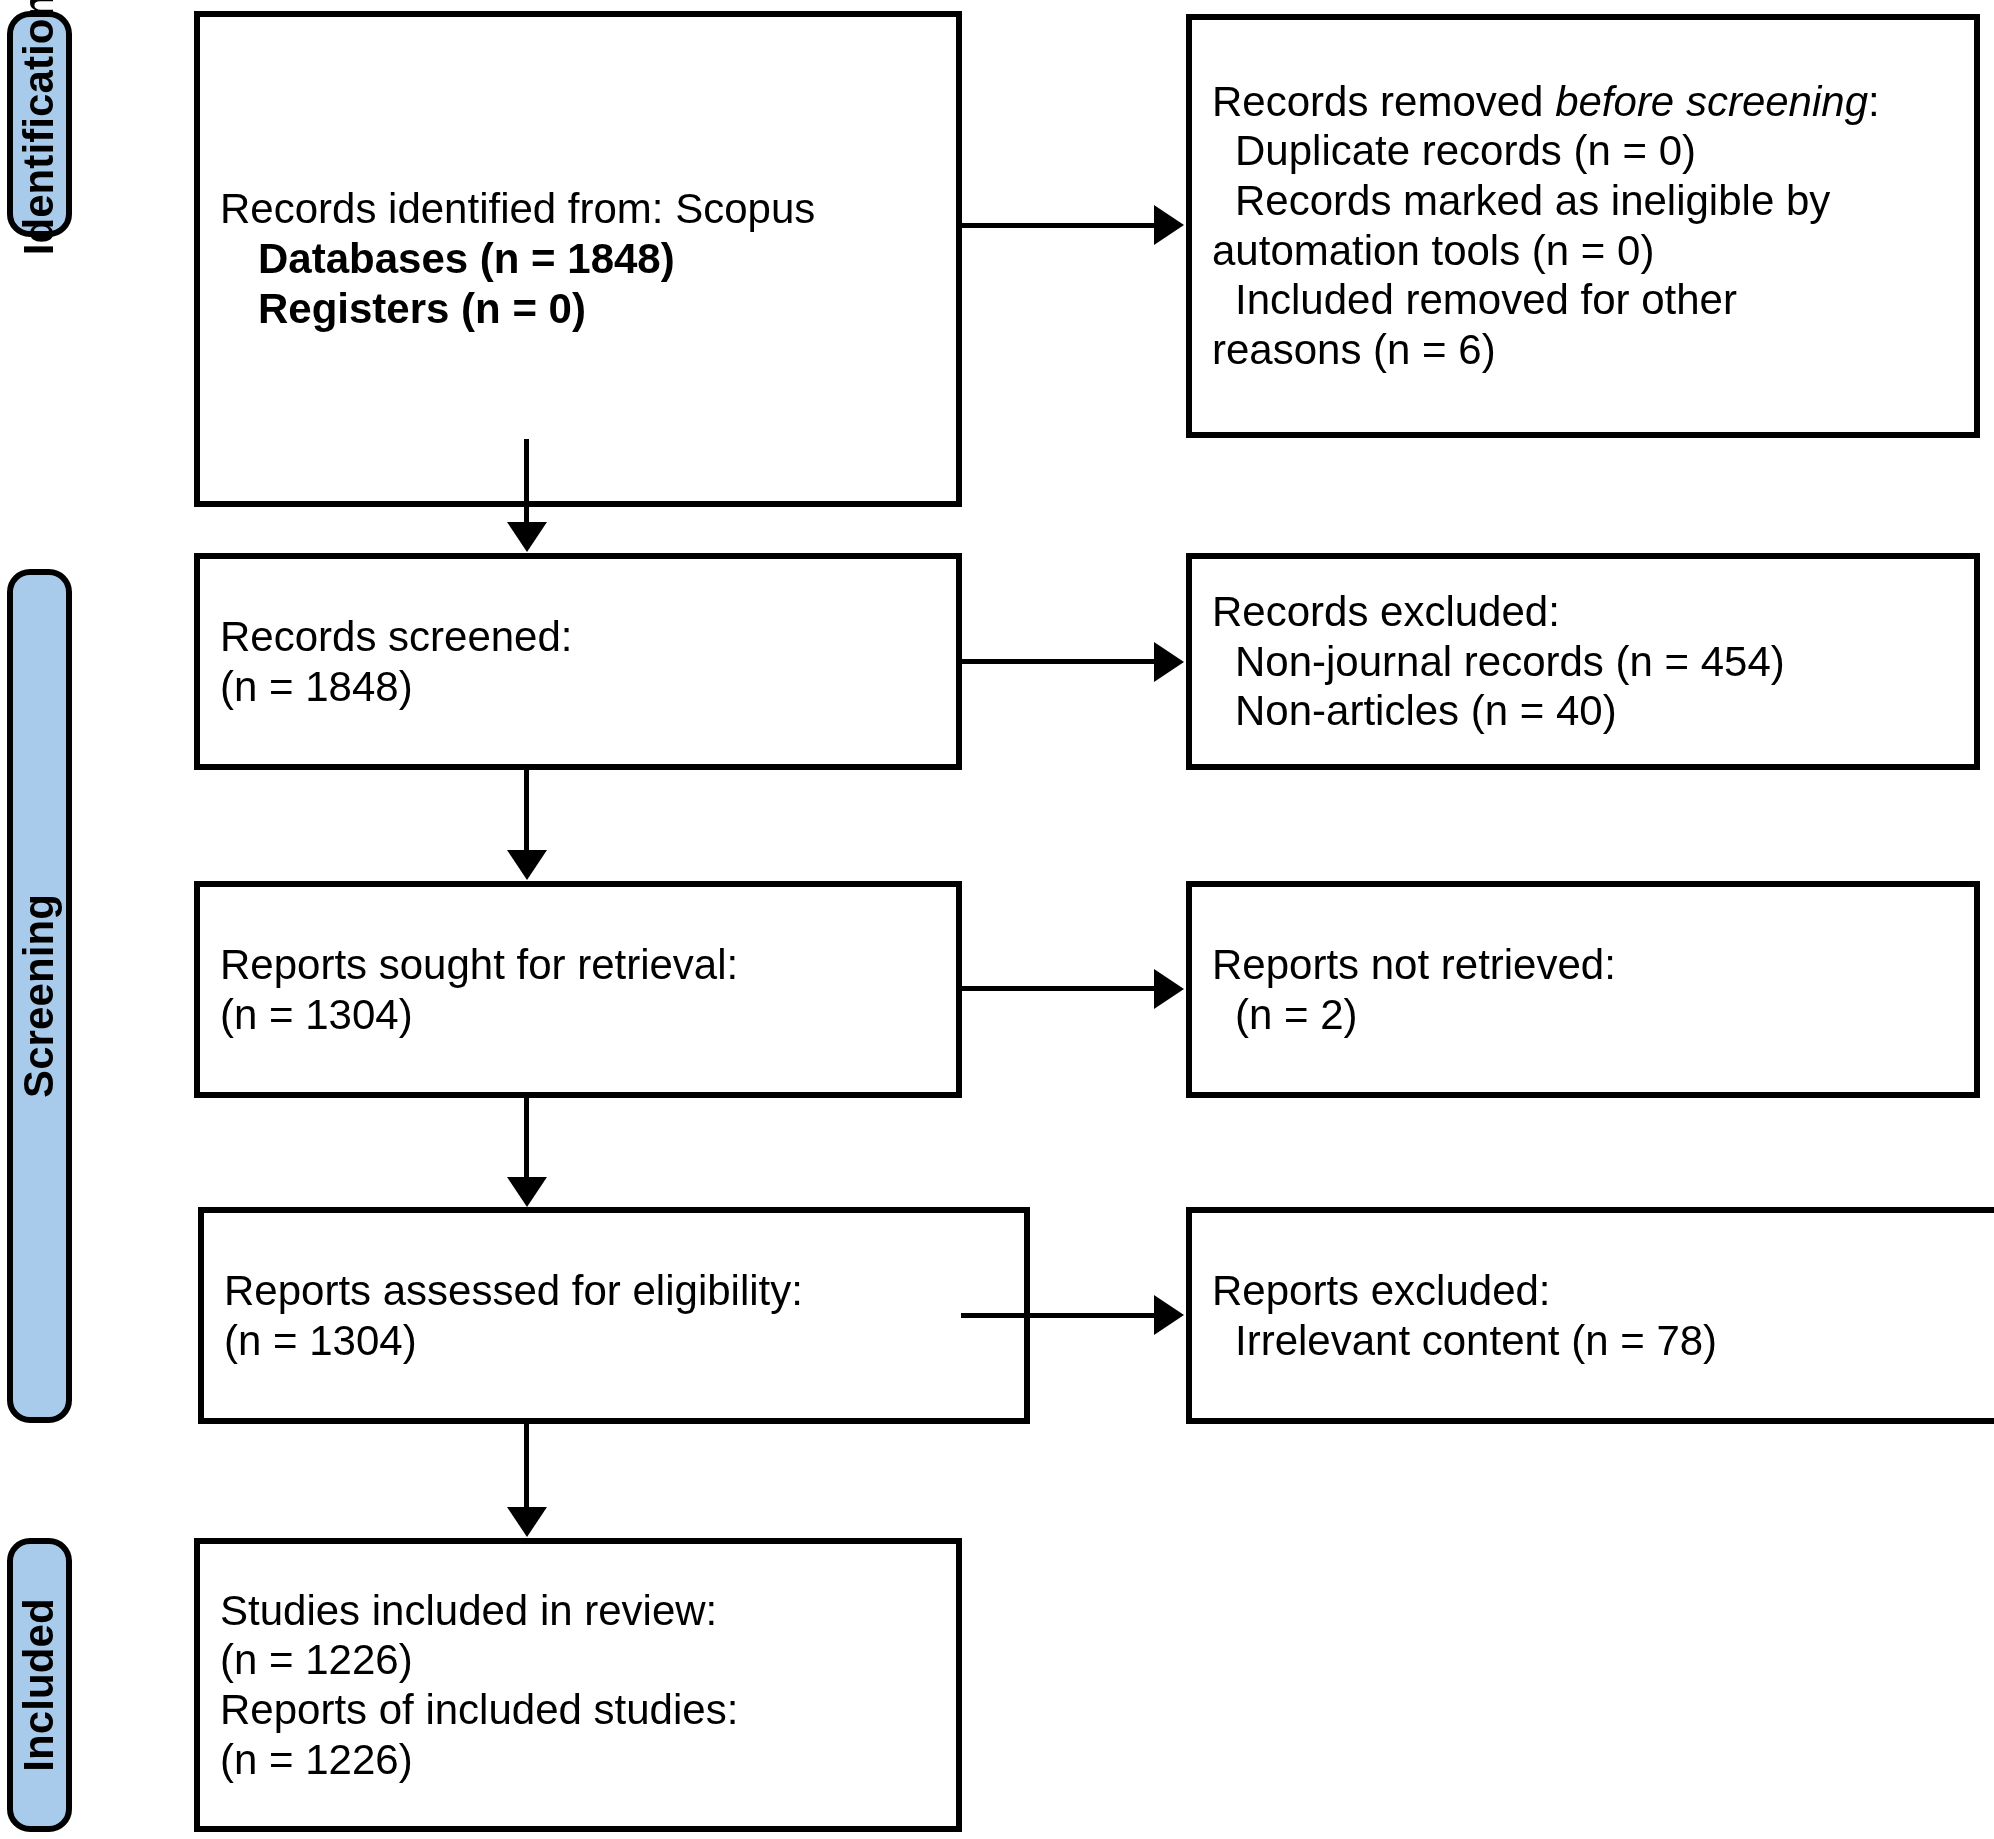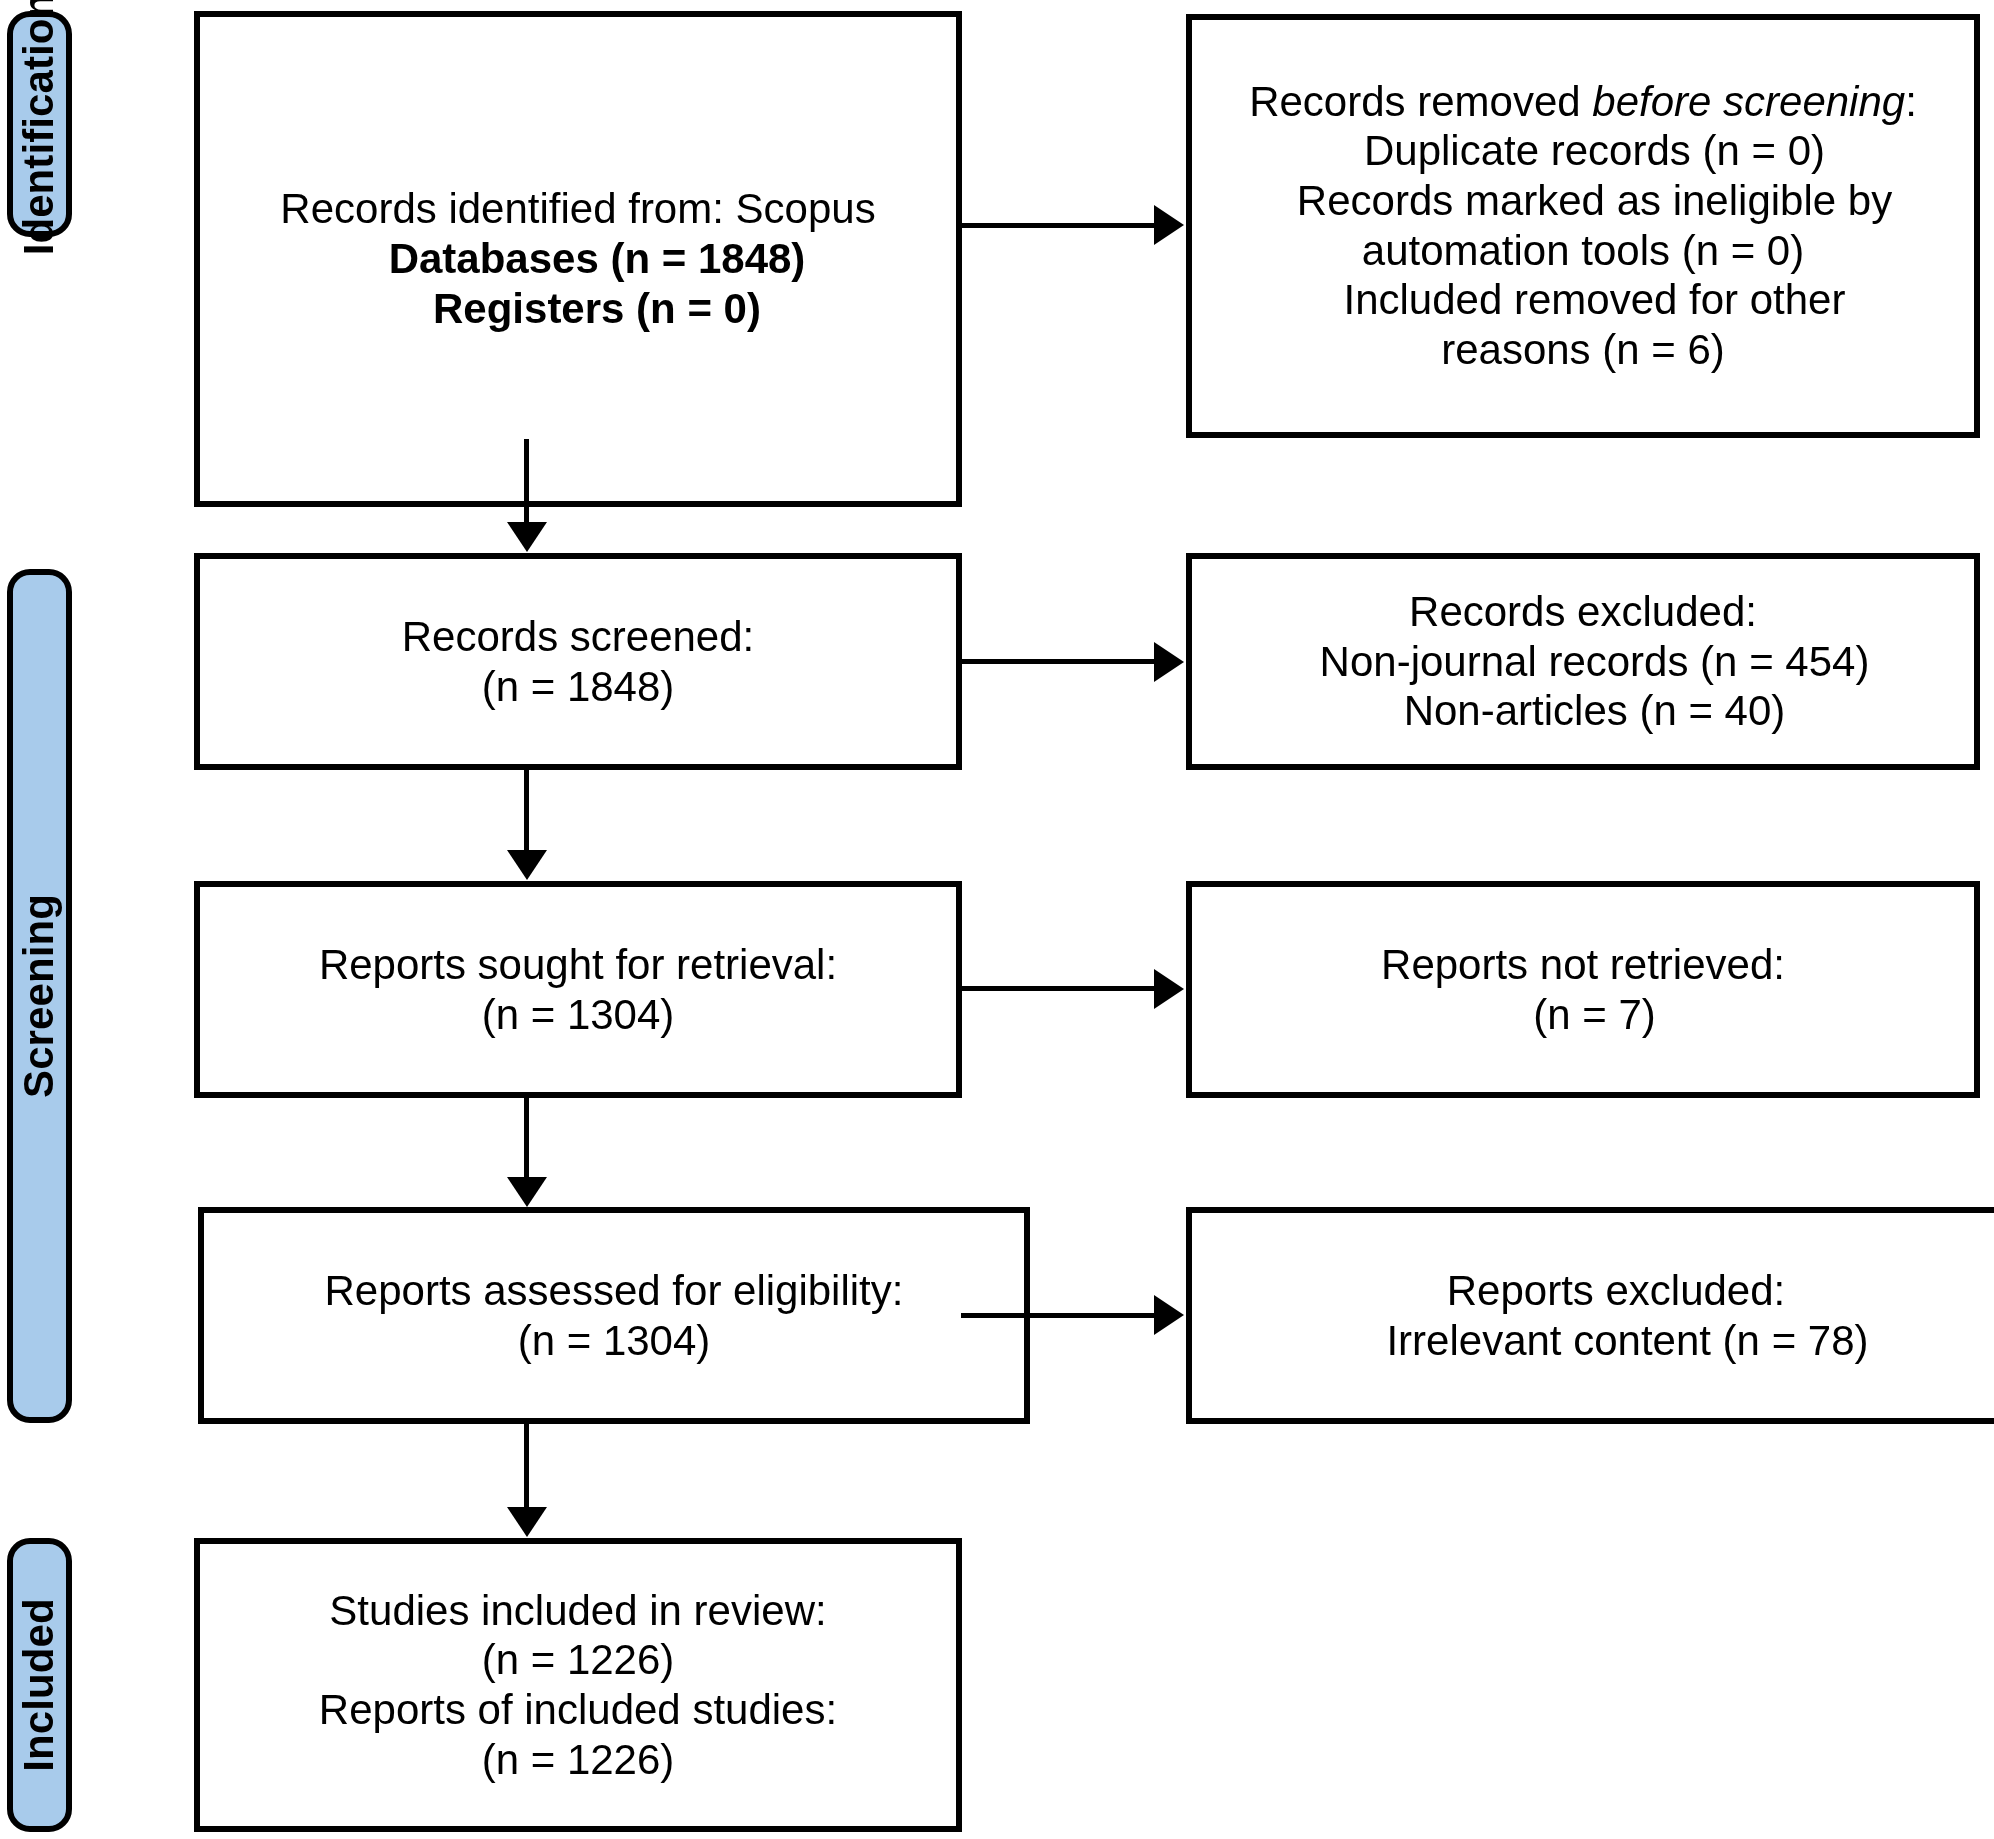--- a/index.html
+++ b/index.html
@@ -55,21 +55,21 @@
     display: flex;
     align-items: center;
   }
   .node-text {
     padding: 0 20px;
     font-size: 42px;
     line-height: 1.18;
     color: #000000;
     width: 100%;
   }
-  .node-text .ln { display: block; white-space: pre; text-align: center; }
+  .node-text .ln { display: block; white-space: pre; }
   .node-text .ind { padding-left: 38px; font-weight: bold; }
   .node-text .ind-sm { padding-left: 23px; }
   .node-text em { font-style: italic; }
 
   
   #box-identified   { left: 194px; top: 10.8px;   width: 768px; height: 496px; }
   #box-screened     { left: 194px; top: 553px;  width: 768px; height: 217px; }
   #box-sought       { left: 194px; top: 881px; width: 768px; height: 217px; }
   #box-assessed     { left: 198px; top: 1207px; width: 832px; height: 217px; }
   #box-included     { left: 194px; top: 1538px; width: 768px; height: 294px; }
@@ -171,21 +171,21 @@
   <div class="node-box" id="box-sought">
     <div class="node-text">
       <span class="ln">Reports sought for retrieval:</span>
       <span class="ln">(n = 1304)</span>
     </div>
   </div>
 
   <div class="node-box" id="box-not-retr">
     <div class="node-text">
       <span class="ln">Reports not retrieved:</span>
-      <span class="ln ind-sm">(n = 7)</span>
+      <span class="ln ind-sm">(n = 2)</span>
     </div>
   </div>
 
   <div class="conn">
     <div class="conn-line-h" style="left:961px; top:986px; width:194px;"></div>
     <div class="arrow-right" style="left:1154px; top:969px;"></div>
   </div>
 
   <div class="conn">
     <div class="conn-line-v" style="left:524px; top:1097px; height:82px;"></div>

